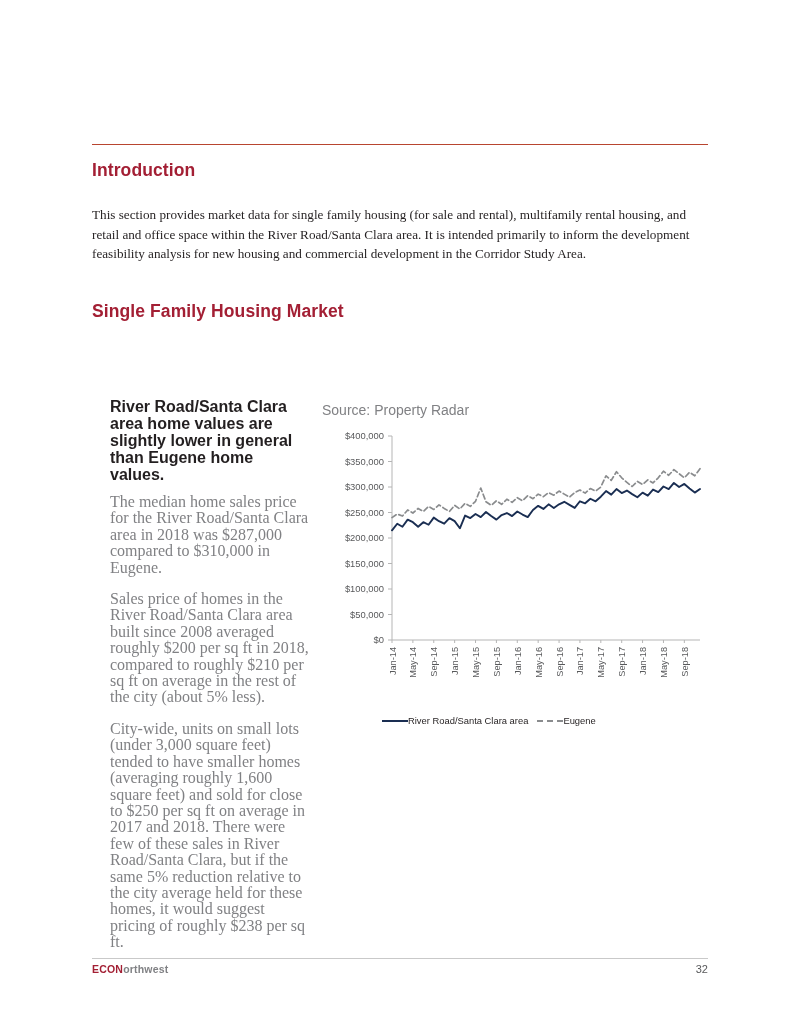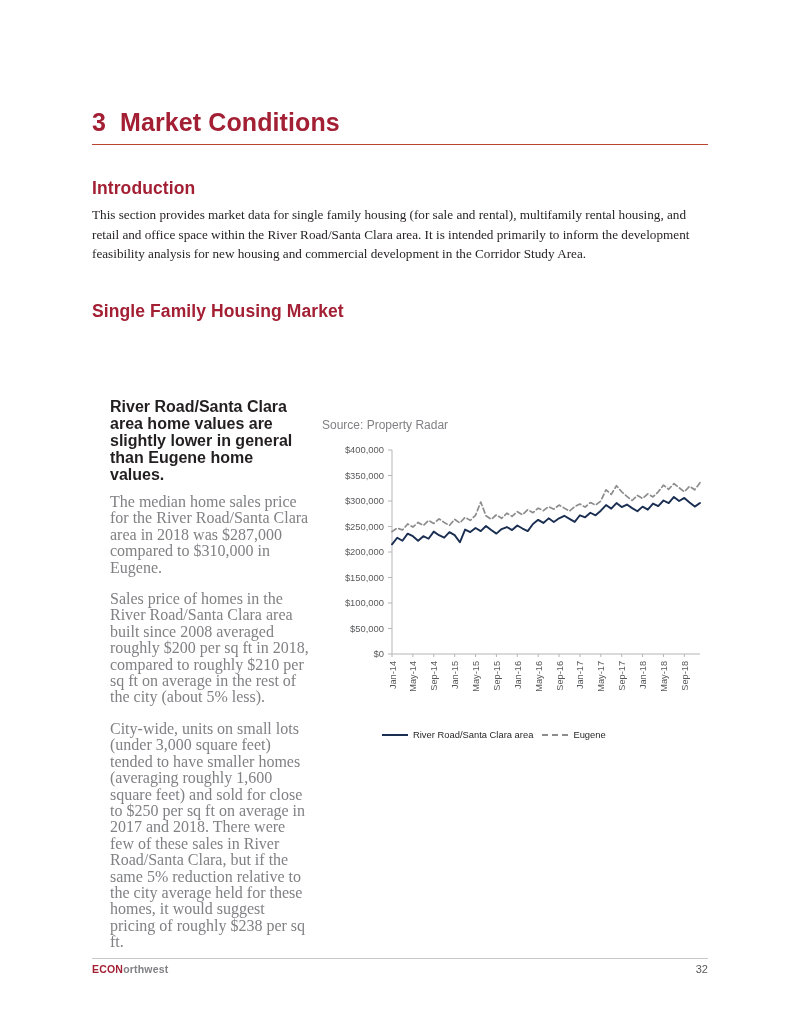--- a/index.html
+++ b/index.html
@@ -49,21 +49,21 @@
     background: #b8452f;
   }
   
   .h2 {
     position: absolute;
     font-size: 17.5px;
     font-weight: bold;
     color: #a31f34;
     letter-spacing: 0.1px;
   }
-  #intro-heading { left: 92px; top: 178px; }
+  #intro-heading { left: 92px; top: 160px; }
   #sfh-heading   { left: 92px; top: 301px; }
 
   
   .body-text {
     position: absolute;
     font-family: "Liberation Serif", serif;
     font-size: 13.2px;
     line-height: 19.5px;
     color: #231f20;
     text-align: left;
@@ -103,44 +103,44 @@
   .chart-title {
     font-family: "Liberation Sans", sans-serif;
     font-size: 10.6px;
     font-weight: bold;
     line-height: 13.5px;
     color: #231f20;
     letter-spacing: 0.1px;
   }
   .chart-source {
     font-family: "Liberation Sans", sans-serif;
-    font-size: 12px;
+    font-size: 14px;
     color: #808184;
-    margin-top: 20px;
+    margin-top: 4px;
   }
   .chart-area {
     position: relative;
     margin-top: 10px;
     width: 386px;
     height: 310px;
   }
   .plot-svg { display: block; }
   
   .legend {
     position: absolute;
     left: 60px;
     top: 287px;
     display: flex;
     align-items: center;
     gap: 9px;
     font-family: "Liberation Sans", sans-serif;
     font-size: 9.4px;
     color: #231f20;
   }
-  .legend-item { display: flex; align-items: center; gap: 5px; }
+  .legend-item { display: flex; align-items: center; }
   .swatch-solid {
     display: inline-block;
     width: 26px;
     height: 0;
     border-top: 2px solid #1a2e52;
   }
   .swatch-dashed {
     display: inline-block;
     width: 26px;
     height: 0;
@@ -175,25 +175,20 @@
     font-family: "Liberation Sans", sans-serif;
     font-size: 11px;
     color: #58595b;
   }
 </style>
 </head>
 <body>
 
 <div class="page">
 
-  <div class="chapter-head">
-    <div class="chapter-title">
-      <span class="chapter-num">3</span><span>Market Conditions</span>
-    </div>
-  </div>
   <div class="chapter-rule"></div>
 
   <div class="h2" id="intro-heading">Introduction</div>
   <div class="body-text" id="intro-para">This section provides market data for single family housing (for sale and rental), multifamily rental housing, and retail and office space within the River Road/Santa Clara area. It is intended primarily to inform the development feasibility analysis for new housing and commercial development in the Corridor Study Area.</div>
 
   <div class="h2" id="sfh-heading">Single Family Housing Market</div>
 
   <div class="callout">
     <div class="callout-lead">River Road/Santa Clara area home values are slightly lower in general than Eugene home values.</div>
     <p>The median home sales price for the River Road/Santa Clara area in 2018 was $287,000 compared to $310,000 in Eugene.</p>

